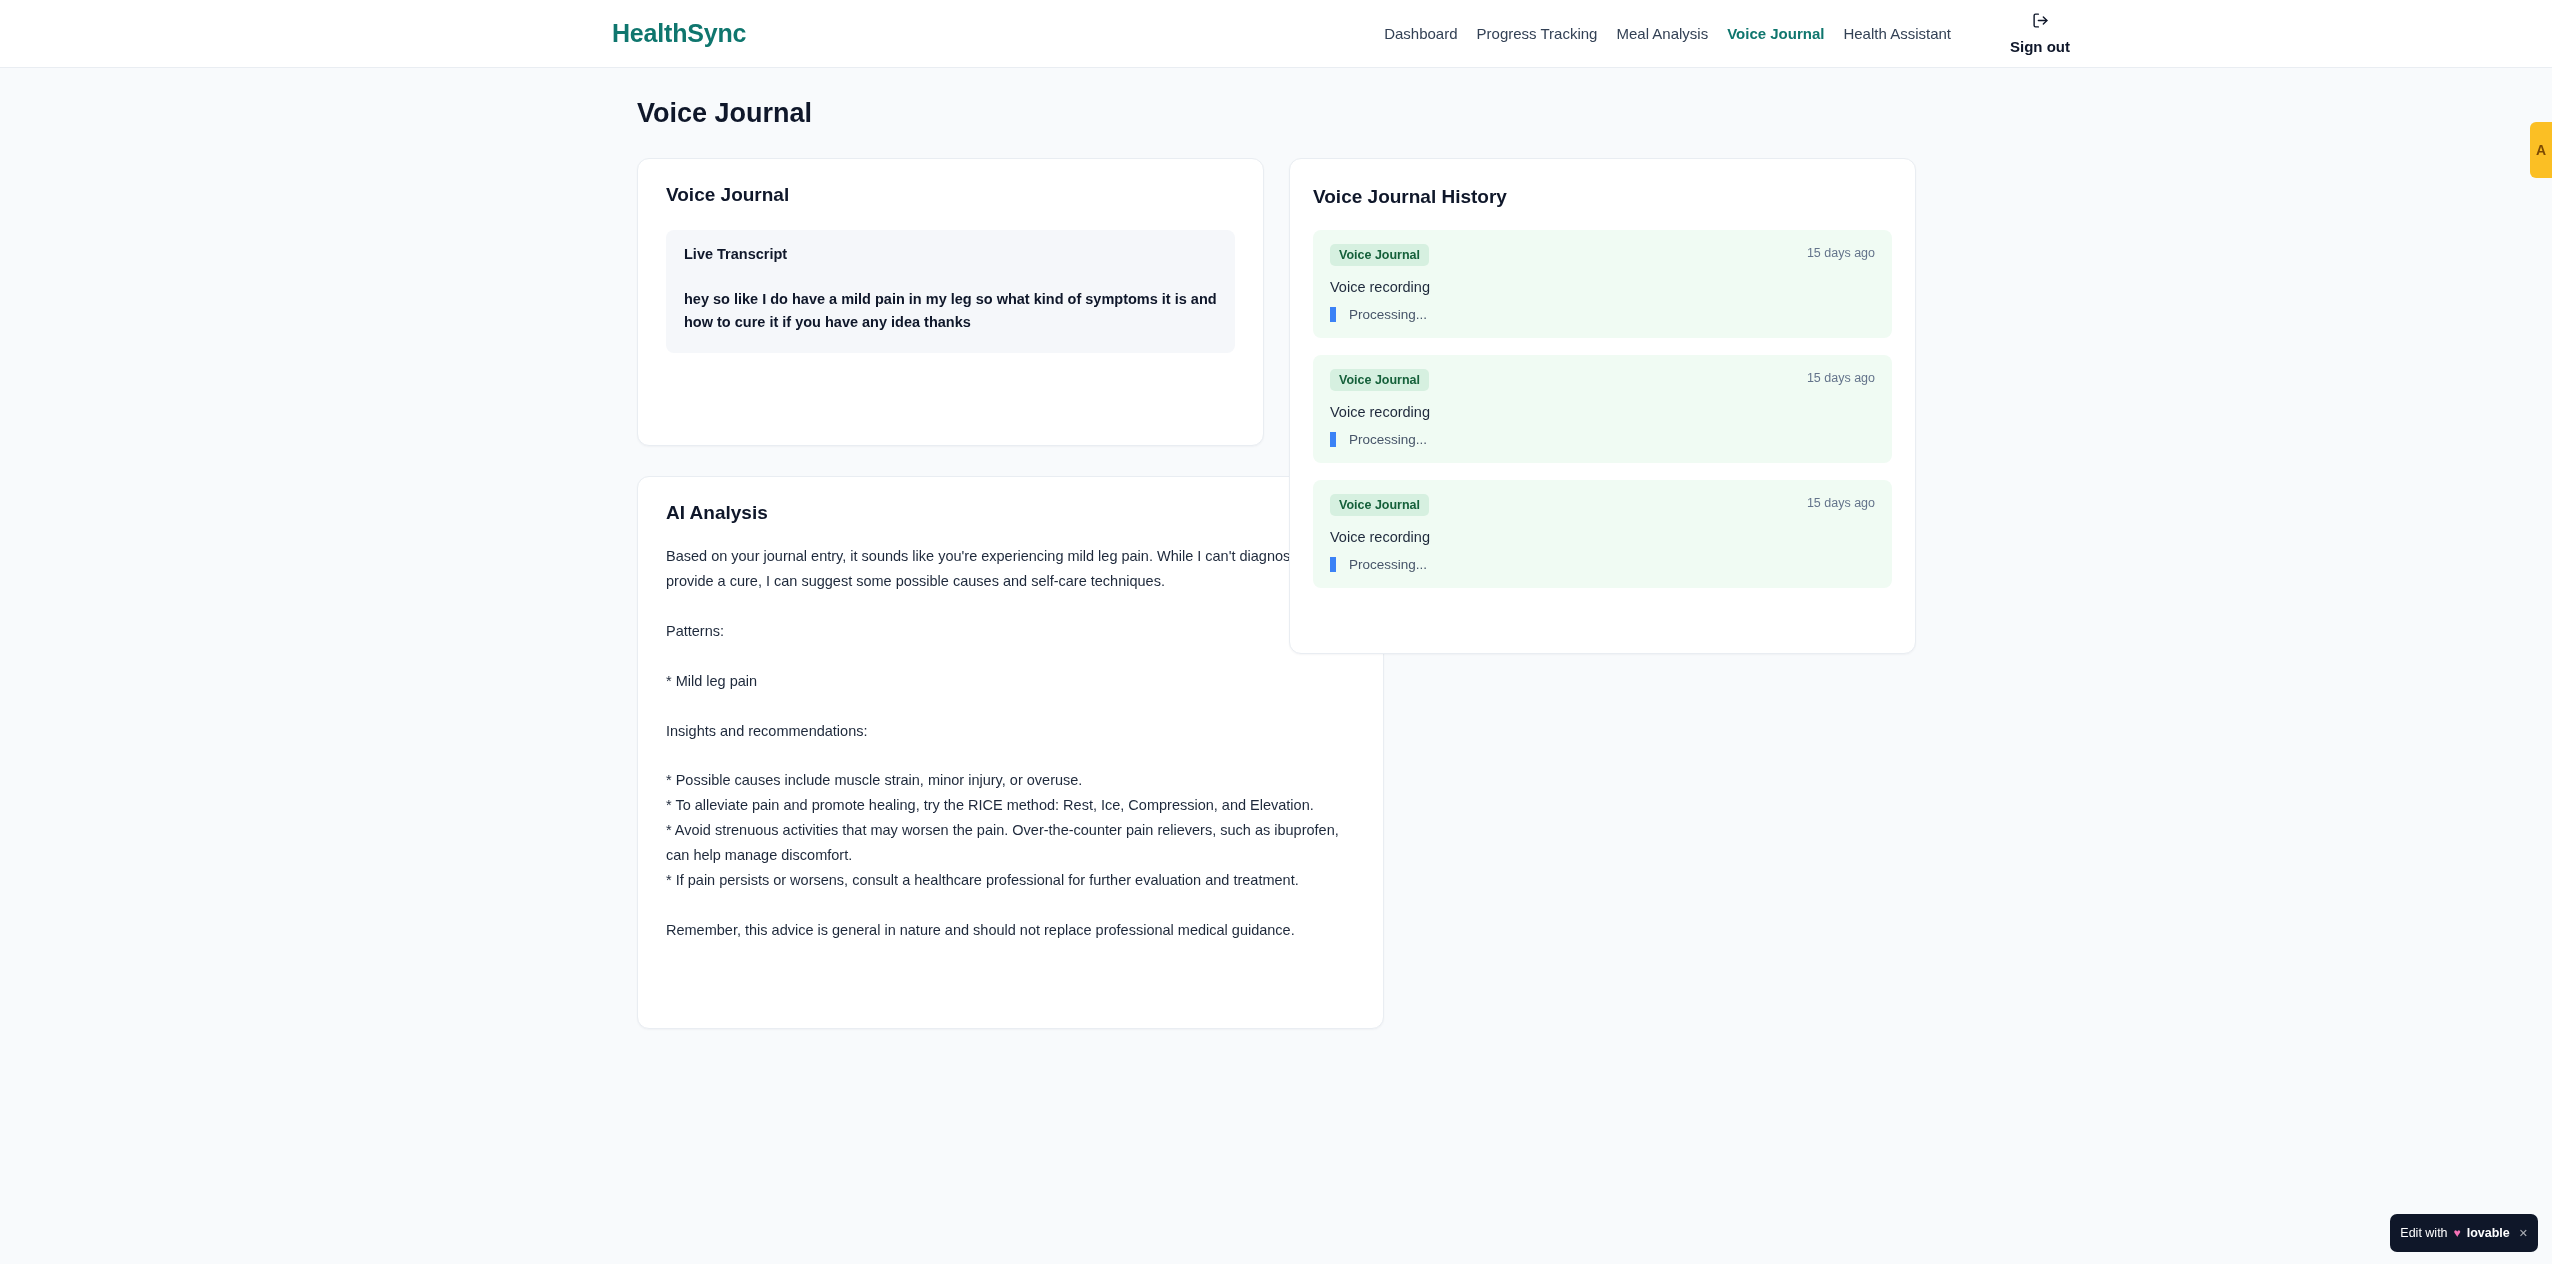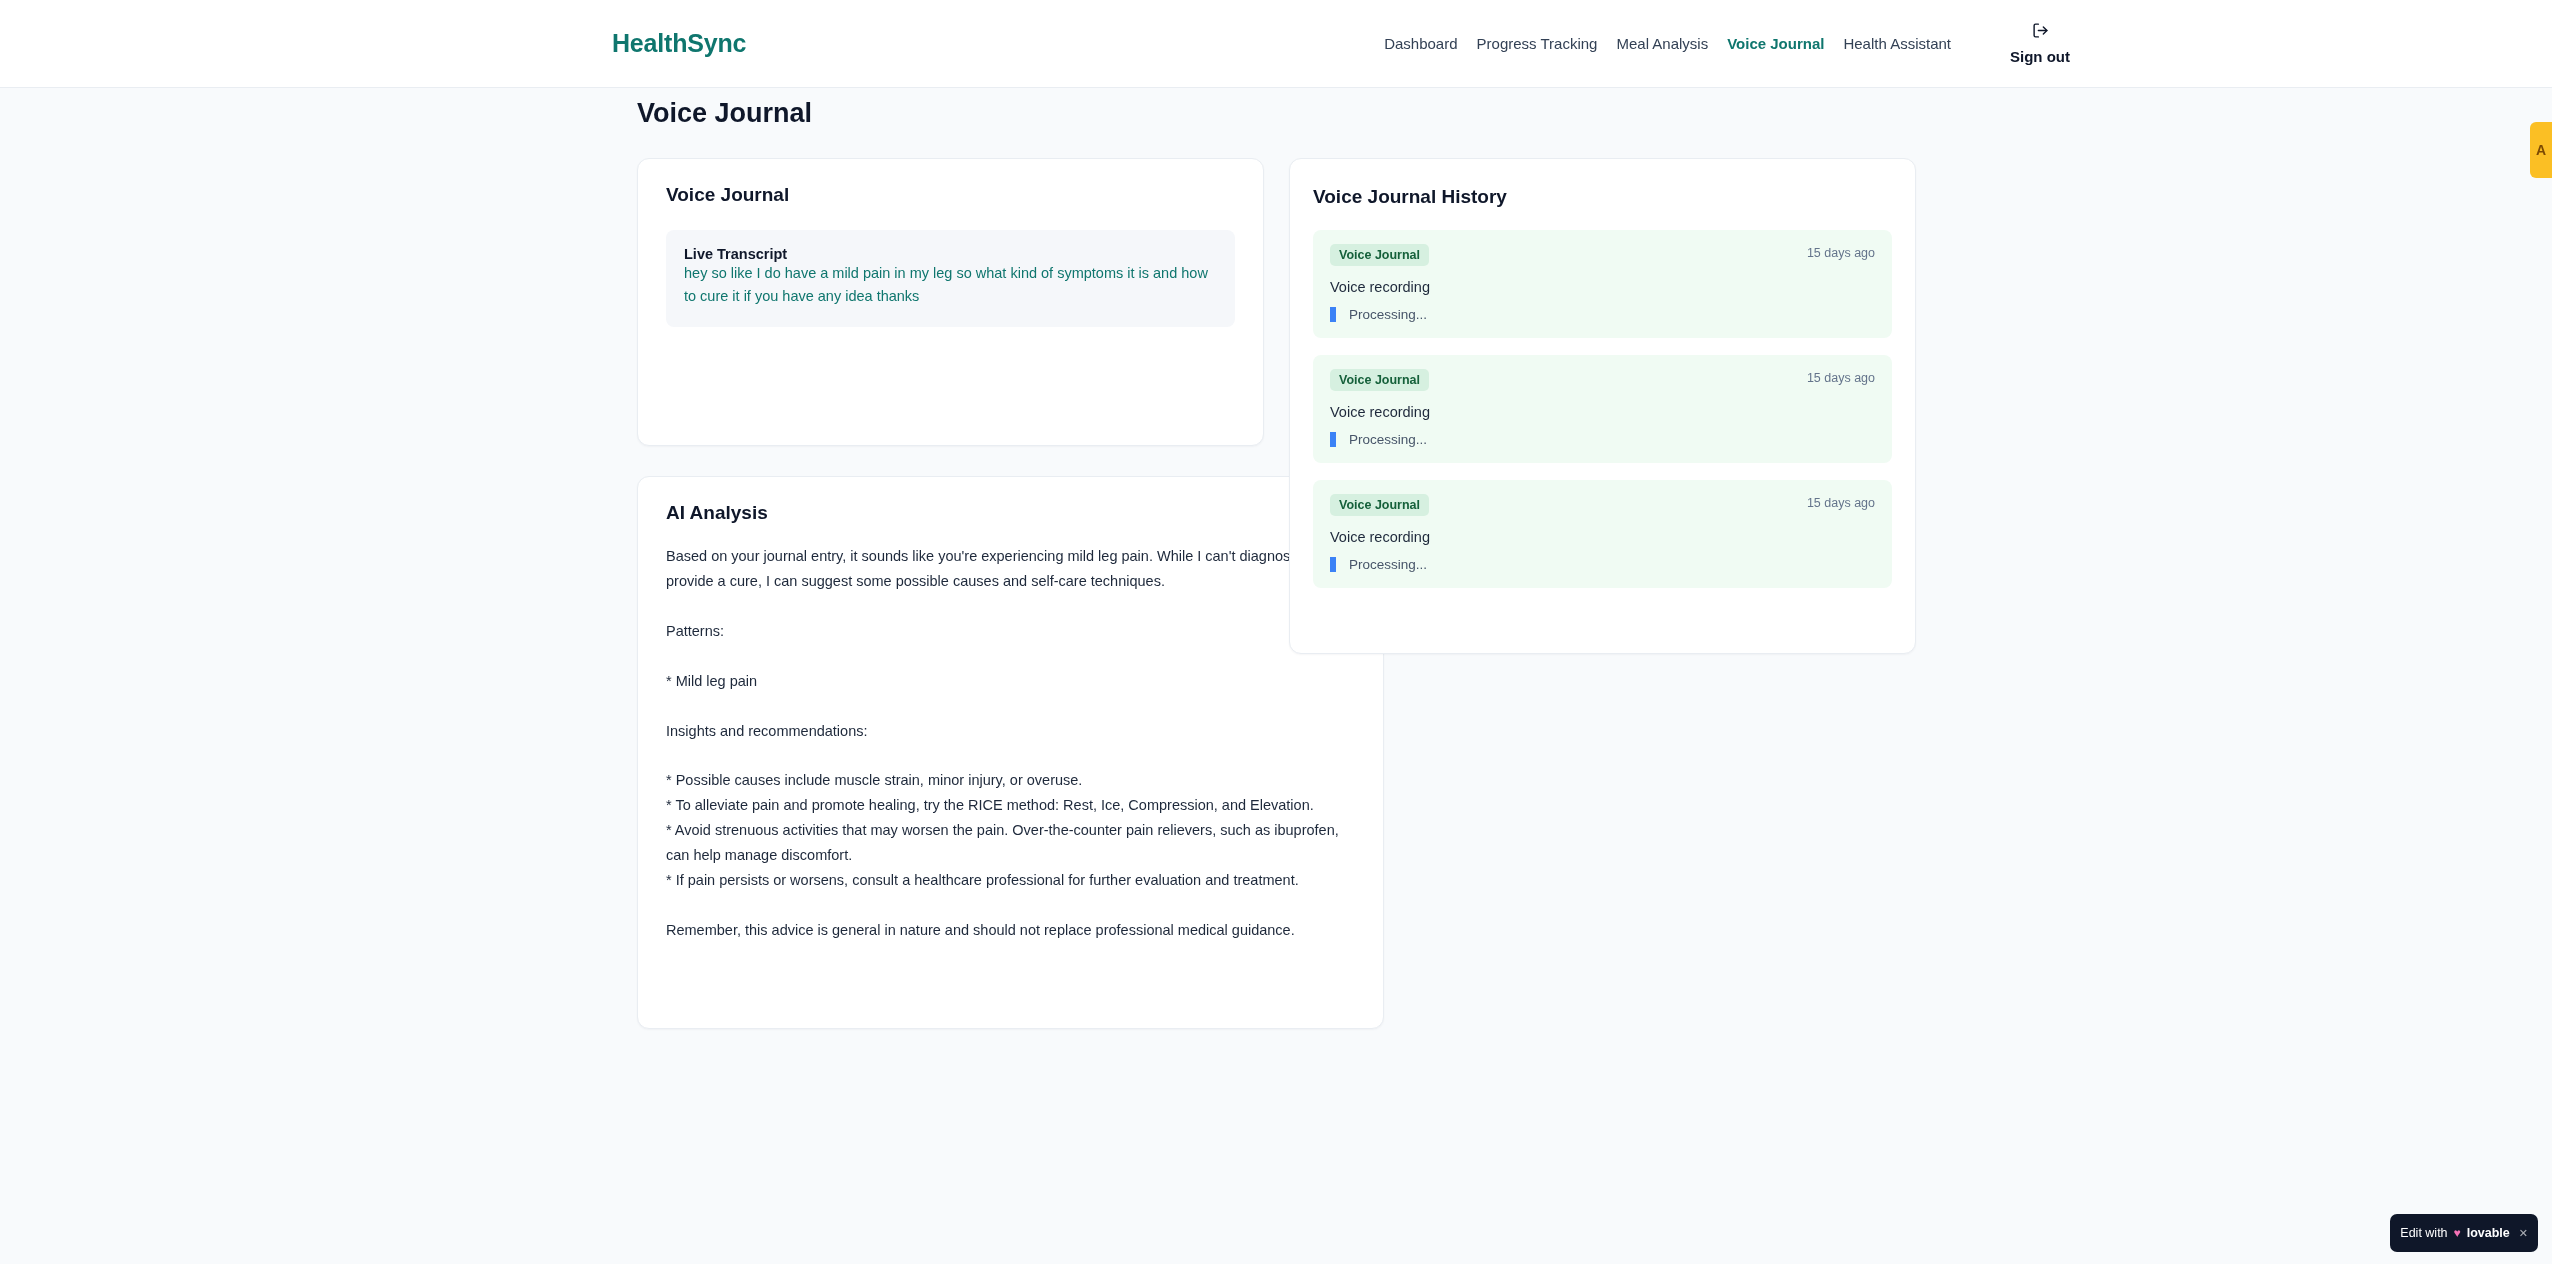--- a/index.html
+++ b/index.html
@@ -8,21 +8,21 @@
     width: 2552px; height: 1264px;
     background: #f8fafc;
     font-family: "Liberation Sans", sans-serif;
     color: #0f172a;
     overflow: hidden;
   }
   .app { position: relative; width: 2552px; height: 1264px; }
 
   
   .navbar {
-    height: 88px;
+    height: 68px;
     background: #ffffff;
     border-bottom: 1px solid #e9edf2;
     display: flex;
     align-items: center;
     padding: 0 0;
   }
   .brand {
     font-size: 25px;
     font-weight: bold;
     color: #0f766e;
@@ -95,24 +95,25 @@
     color: #475569;
   }
   .transcript-box {
     margin-top: 19px;
     background: #f5f7fa;
     border-radius: 8px;
     padding: 16px 18px 18px 18px;
   }
   .transcript-label { font-size: 14.5px; font-weight: bold; color: #0f172a; }
   .transcript-text {
-    margin-top: 0;
+    margin-top: 26px;
     font-size: 14.5px;
     line-height: 1.62;
-    color: #0f766e;
+    color: #0f172a;
+    font-weight: bold;
   }
 
   
   #analysis-card { left: 637px; top: 476px; width: 747px; height: 553px; padding: 25px 28px; }
   #analysis-card .card-title { margin-bottom: 20px; }
   .analysis-body {
     font-size: 14.5px;
     line-height: 1.72;
     color: #1e293b;
     white-space: pre-wrap;

